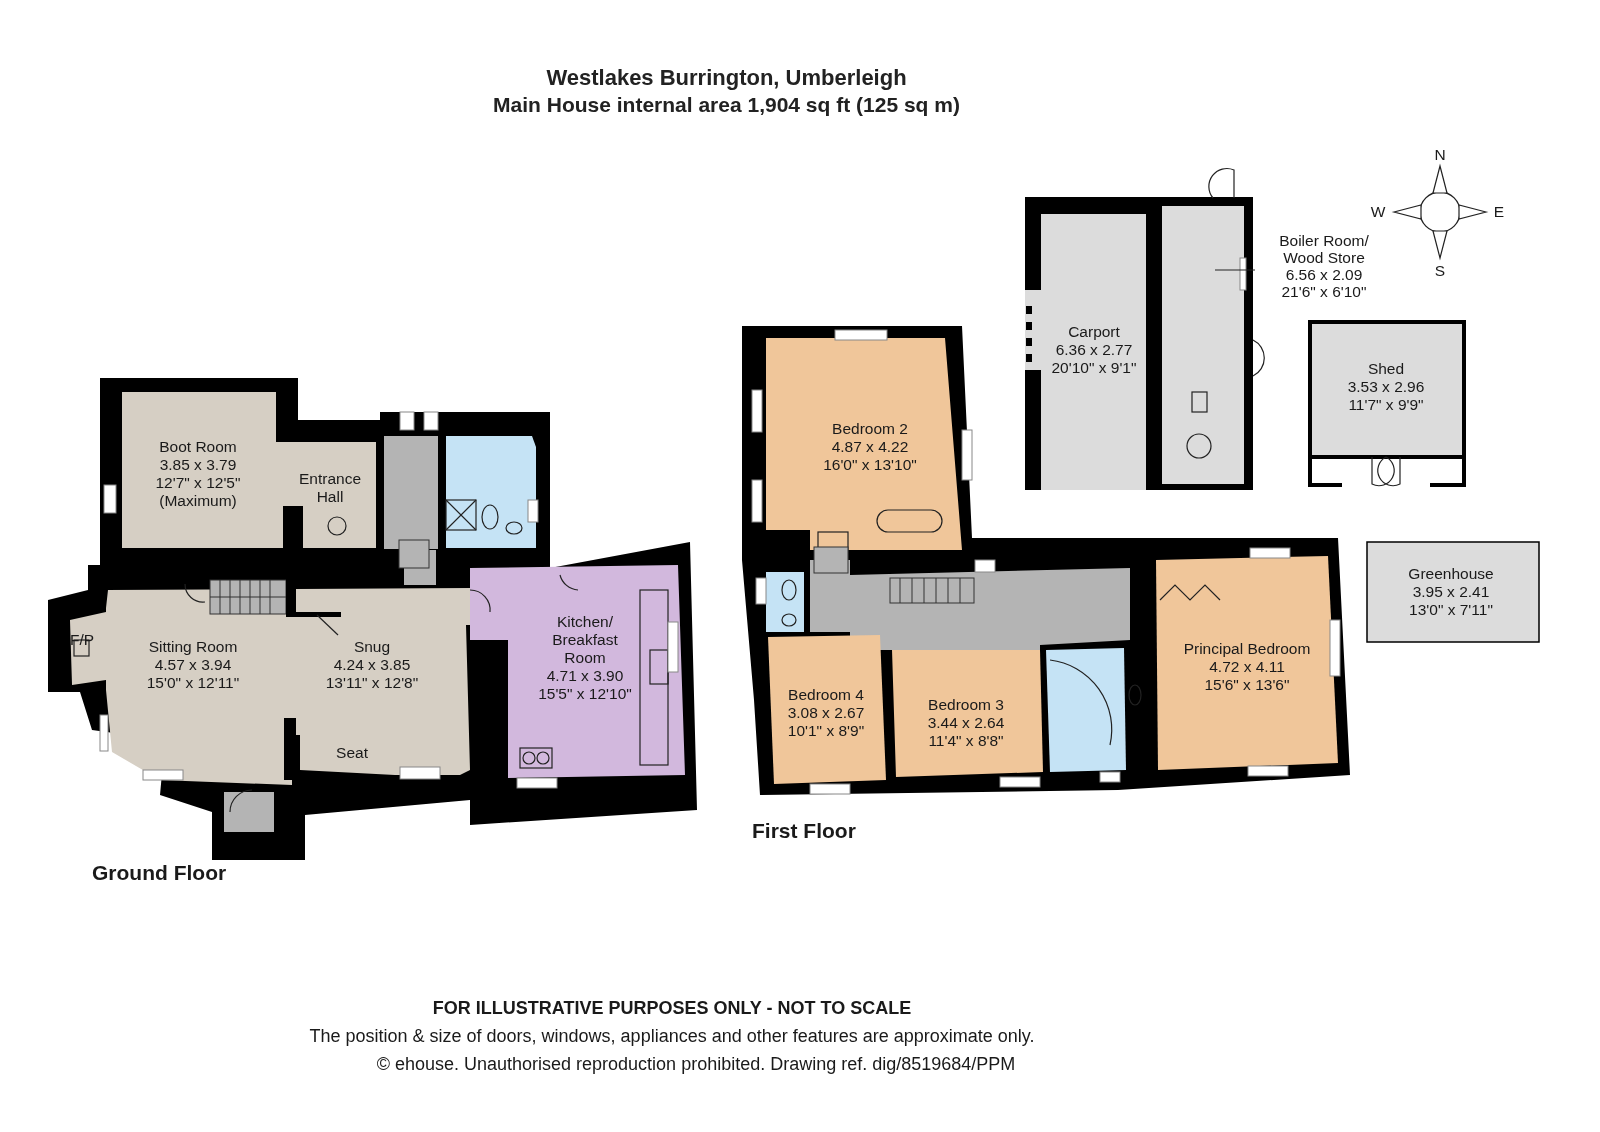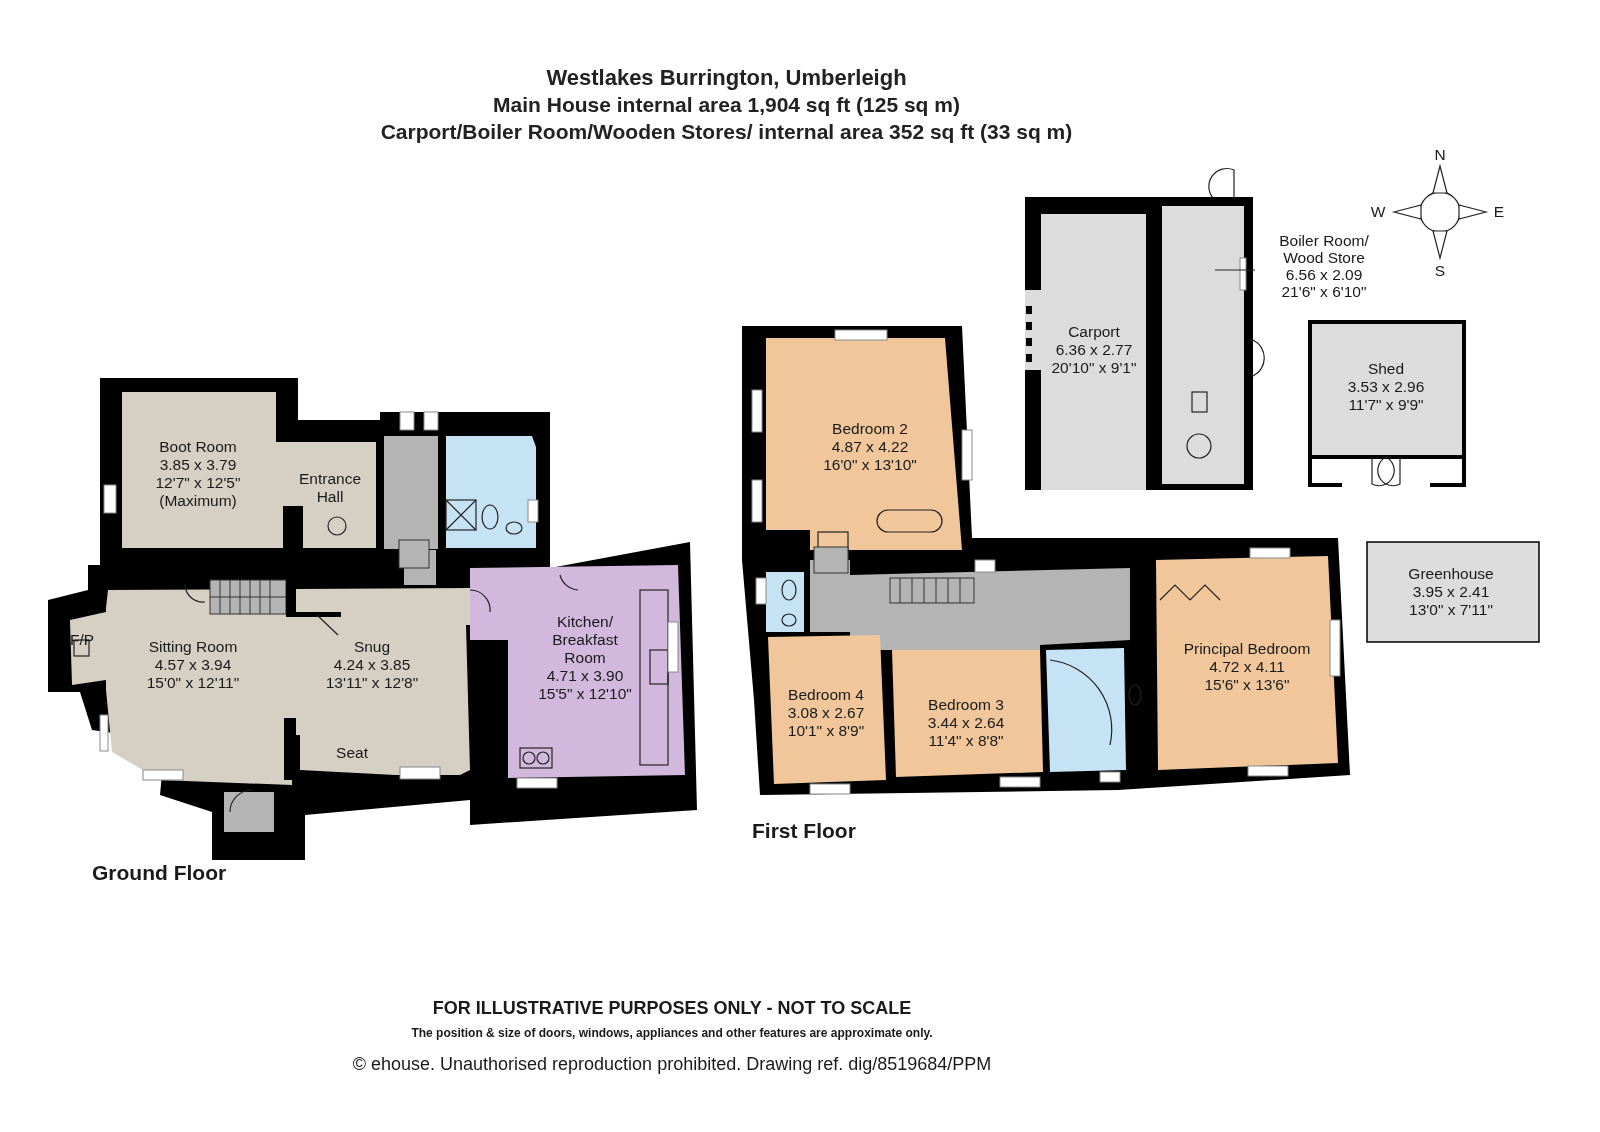--- a/index.html
+++ b/index.html
@@ -5,33 +5,32 @@
   html,body{margin:0;padding:0;background:#ffffff;}
   body{width:1600px;height:1132px;position:relative;overflow:hidden;font-family:"Liberation Sans",sans-serif;color:#1a1a1a;}
   .hdr{position:absolute;left:0;top:64px;width:1440px;text-align:center;font-family:"Liberation Sans",sans-serif;font-weight:bold;color:#222;}
   .hdr div{font-size:21px;line-height:27px;margin-left:13px;}
   .hdr .t{font-size:22px;}
   svg{position:absolute;left:0;top:0;}
   .rl{font-family:"Liberation Sans",sans-serif;font-size:15.5px;fill:#1a1a1a;text-anchor:middle;}
   .fl{font-family:"Liberation Sans",sans-serif;font-size:21px;font-weight:bold;fill:#1a1a1a;}
   .ftr{position:absolute;left:0;width:1344px;text-align:center;font-family:"Liberation Sans",sans-serif;color:#1a1a1a;}
   .ftr.b{top:998px;font-weight:bold;font-size:18px;}
-  .ftr.l2{top:1026px;font-size:12px;font-weight:bold;}
-  .ftr.l3{top:1054px;font-size:18px;}
+  .ftr.l2{top:1026px;font-size:18px;}
+  .ftr.l3{top:1054px;font-size:18px;padding-left:24px;}
   .wall{fill:#000;}
   .w{fill:#fff;stroke:#888;stroke-width:1;}
   .thin{stroke:#222;stroke-width:1.2;fill:none;}
 </style>
 </head>
 <body>
 
 <div class="hdr">
   <div class="t">Westlakes Burrington, Umberleigh</div>
   <div>Main House internal area 1,904 sq ft (125 sq m)</div>
-  <div>Carport/Boiler Room/Wooden Stores/ internal area 352 sq ft (33 sq m)</div>
 </div>
 
 <svg width="1600" height="1132" viewBox="0 0 1600 1132">
 
   <g>
 
     <path class="wall" d="M100,378 L298,378 L298,420 L380,420 L380,412 L550,412 L550,568 L690,542 L697,810 L470,825 L470,800 L305,815 L305,860 L212,860 L212,812 L160,795 L165,740 L92,730 L80,692 L48,692 L48,600 L88,590 L88,565 L100,565 Z"></path>
 
     <path fill="#d6cfc4" d="M122,392 L276,392 L276,442 L283,442 L283,502 L283,548 L122,548 Z"></path>
 

